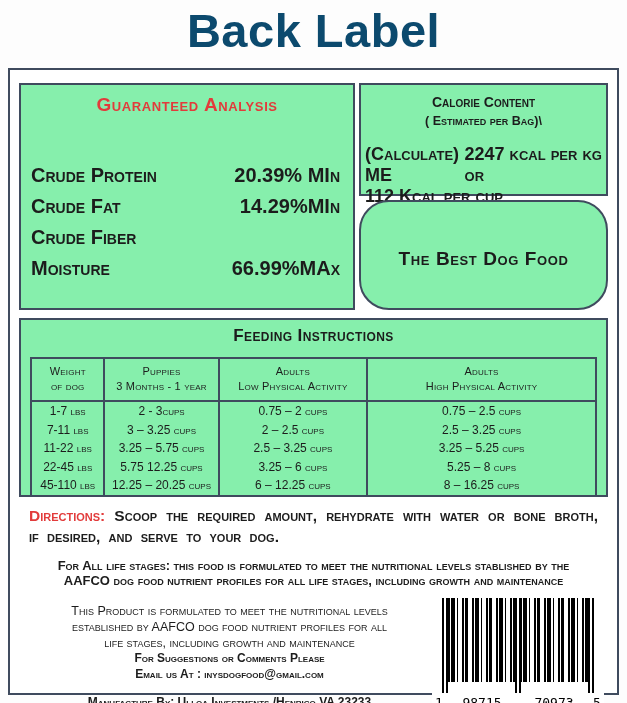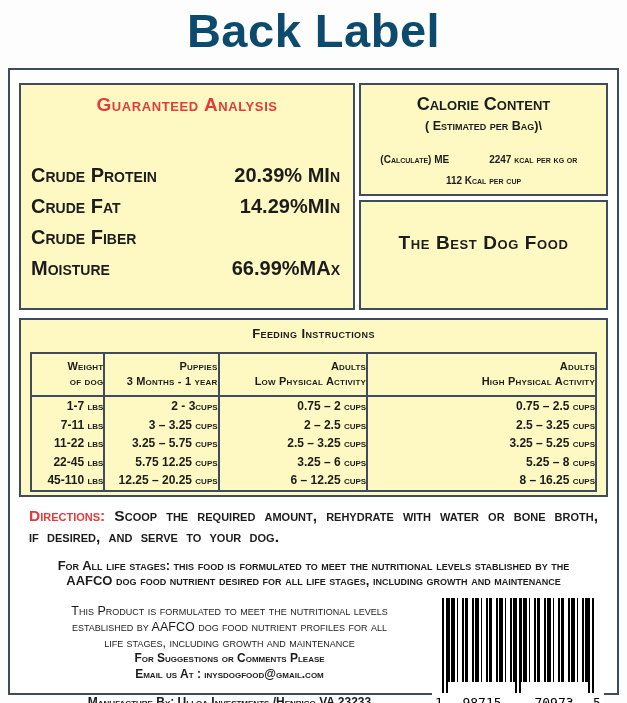--- a/index.html
+++ b/index.html
@@ -11,48 +11,48 @@
   }
   .page-title {
     text-align:center; font-size:47px; font-weight:600; line-height:62px;
     height:66px; color:#0c4a6e; letter-spacing:0.5px;
   }
   .label-outer {
     position:absolute; left:8px; top:68px; width:611px; height:627px;
     border:2px solid var(--border); background:#fff; padding:13px 9px 0;
     font-variant:small-caps;
   }
-  .box { border:2px solid var(--border); background:#fef9c3; }
+  .box { border:2px solid var(--border); background:#86efac; }
   .top-row { display:flex; gap:4px; height:227px; }
   .ga-box { width:336px; flex:0 0 auto; }
   .right-col { flex:1; display:flex; flex-direction:column; gap:4px; }
   .cal-box { height:113px; flex:0 0 auto; padding:0 4px; }
-  .brand-box { flex:1; display:flex; justify-content:center; align-items:flex-start; padding-top:30px; }
+  .brand-box { flex:1; display:flex; justify-content:center; align-items:flex-start; padding-top:46px;border-radius:30px; }
 
   .ga-title { color:var(--red); text-align:center; font-weight:bold; font-size:19px; margin-top:9px; letter-spacing:.6px; }
   .ga-rows { margin-top:44px; padding:0 13px 0 10px; }
   .ga-row { display:flex; justify-content:space-between; font-size:20px; font-weight:bold; line-height:31px; }
 
-  .cal-title { text-align:center; font-size:18px; font-weight:bold; margin-top:9px; }
+  .cal-title { text-align:center; font-size:14px; font-weight:bold; margin-top:9px; }
   .cal-sub { text-align:center; font-size:12.5px; font-weight:bold; margin-top:4px; }
   .cal-rows { margin-top:16px; }
-  .cal-row { display:flex; font-size:10px; font-weight:bold; line-height:21px;text-align:center; }
+  .cal-row { display:flex; font-size:18px; font-weight:bold; line-height:21px; }
   .cal-row .cl { flex:0 0 42%; }
   .cal-row .cv { flex:1; }
 
   .brand-name { font-size:19px; font-weight:bold; letter-spacing:.6px; }
 
   .feeding-box { margin-top:8px; height:179px; }
-  .feed-title { text-align:center; font-weight:bold; font-size:13px; margin-top:6px; letter-spacing:.4px; }
+  .feed-title { text-align:center; font-weight:bold; font-size:17px; margin-top:6px; letter-spacing:.4px; }
   table.feed {
     border-collapse:collapse; table-layout:fixed;
     width:calc(100% - 18px); margin:11px 9px 0;
     border:2px solid var(--border);
   }
-  table.feed th, table.feed td { text-align:right; font-weight:bold; padding:0; }
+  table.feed th, table.feed td { text-align:center; font-weight:normal; padding:0; }
   table.feed th + th, table.feed td + td { border-left:2px solid var(--border); }
   table.feed thead th { border-bottom:2px solid var(--border); font-size:11px; padding:5px 0 6px; }
   table.feed th div { line-height:15px; letter-spacing:.2px; }
   table.feed td { font-size:12px; line-height:18.5px; height:18.5px; }
   .c1{width:13%;} .c2{width:20.2%;} .c3{width:26.3%;} .c4{width:40.5%;}
 
   .directions { margin:8px 10px 12px; text-align:justify; font-size:15.5px; font-weight:bold; line-height:21px; word-spacing:4px; }
   .directions .red { color:var(--red); }
   .all-life { margin-top:3px; text-align:center; font-size:13px; font-weight:bold; line-height:14.5px; }
 
@@ -188,21 +188,21 @@
           <td>8 – 16.25 cups</td>
         </tr>
       </tbody>
     </table>
   </section>
 
   <p class="directions"><span class="red">Directions:</span> <span>Scoop the required amount, rehydrate with water or bone broth, if desired, and serve to your dog.</span></p>
 
   <div class="all-life">
     <div>For All life stages: this food is formulated to meet the nutritional levels stablished by the</div>
-    <div>AAFCO dog food nutrient desired for all life stages, including growth and maintenance</div>
+    <div>AAFCO dog food nutrient profiles for all life stages, including growth and maintenance</div>
   </div>
 
   <div class="bottom-row">
     <div class="bottom-left">
       <div class="aafco">
         <div>This Product is formulated to meet the nutritional levels</div>
         <div>established by AAFCO dog food nutrient profiles for all</div>
         <div>life stages, including growth and maintenance</div>
       </div>
       <div class="suggestions">

